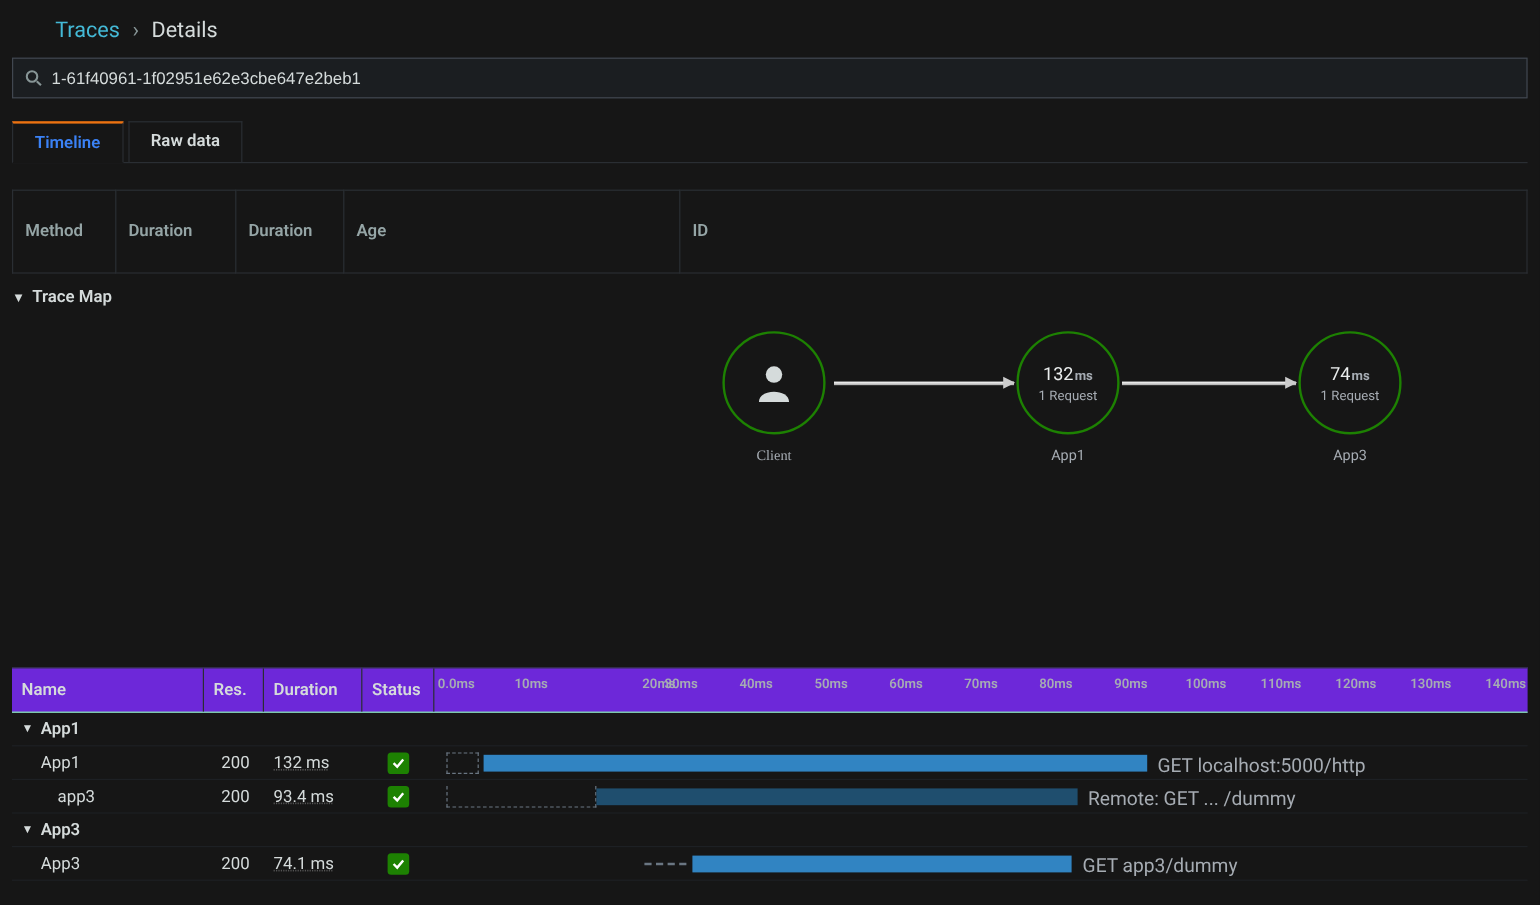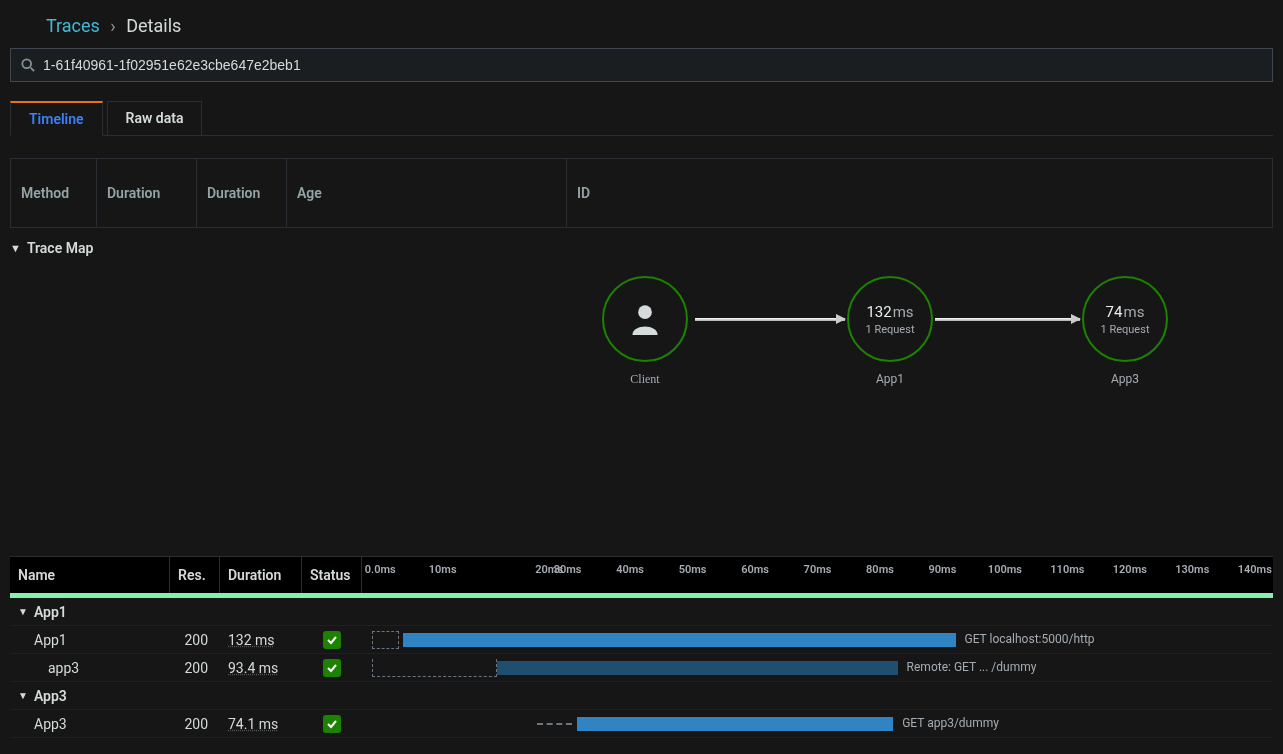--- a/index.html
+++ b/index.html
@@ -52,28 +52,28 @@
     .trace-map-hdr .caret { font-size:11px; margin-right:6px; color:#d5dbdb;}
 
     .trace-map { height: 260px; position: relative; margin: 10px 10px 0; }
     .node { position:absolute; text-align:center; width:100px; }
     .node-circle { width: 86px; height: 86px; border: 2px solid #1d8102; border-radius:50%;
       display:flex; flex-direction:column; align-items:center; justify-content:center;
       background:#161616; margin: 0 auto;}
     .node-circle.client { }
     .node-label { margin-top:10px; font-size:12px; color:#a6acb3; }
     .node-stat { color:#eaeded; font-size:15px;}
-    .node-stat small{ font-size:15px; color:#a6acb3; margin-left:1px;}
+    .node-stat small{ font-size:11px; color:#a6acb3; margin-left:1px;font-weight:bold;}
     .node-sub { color:#a6acb3; font-size:11px; margin-top:2px;}
     .arrow { position:absolute; height:3px; background: linear-gradient(#fff,#aaa); top:52px; }
     .arrow::after{ content:""; position:absolute; right:-1px; top:-4px; border-left:10px solid #ccc; border-top:5.5px solid transparent; border-bottom:5.5px solid transparent;}
     .person-icon{ width:28px; height:32px; }
 
     .timeline-table { margin: 30px 10px 0; width: calc(100% - 20px); }
-    .timeline-head { display:flex; border-top:1px solid #2a2e33; border-bottom:5px solid #86efac; background:#000000;}
+    .timeline-head { display:flex; border-top:1px solid #2a2e33; border-bottom:1px solid #86efac; background:#6d28d9;}
     .th { padding: 10px 8px; font-weight:600; color:#d5dbdb; border-right:1px solid #2a2e33;}
     .th.name{width:160px;} .th.res{width:50px;} .th.dur{width:82px;} .th.status{width:60px;}
     .th.scale{ flex:1; position:relative; padding:0; border-right:0;}
     .scale-inner{height:100%; position:relative; padding-top:6px;}
     .tick{ position:absolute; top:6px; font-size:11px; color:#a6acb3; transform:translateX(-50%);}
 
     .row { display:flex; align-items:center; height:28px; border-bottom:1px solid #1d2024;}
     .row.group { font-weight:600; }
     .cell{ padding: 4px 8px; color:#d5dbdb; }
     .cell.name{width:160px; display:flex; align-items:center;}
@@ -84,21 +84,21 @@
     .cell.chart{flex:1; position:relative; height:100%;}
     .caret-sm{ font-size:10px; margin-right:6px; color:#d5dbdb;}
 
     .status-ok{ width:18px; height:18px; background:#1d8102; border-radius:3px; display:flex; align-items:center; justify-content:center;}
     .status-ok svg{width:12px;height:12px;}
 
     .bar-wrap{ position:absolute; left:10px; right:10px; top:5px; height:18px; }
     .dash-box{position:absolute; border:1px dashed #6a7682; height:18px; top:0;}
     .bar{position:absolute; height:14px; top:2px; background:#3184c2;}
     .bar.dark{ background:#1f4e6e; }
-    .bar-label{position:absolute; top:1px; font-size:12px; color:#a6acb3; white-space:nowrap;}
+    .bar-label{position:absolute; top:1px; font-size:16px; color:#a6acb3; white-space:nowrap;}
     .dashlead{position:absolute; top:8px; height:0; border-top:2px dashed #6a7682;}
   </style>
 </head>
 <body>
 
 <div class="breadcrumb">
   <a>Traces</a>
   <span class="sep">›</span>
   <span class="current">Details</span>
 </div>

